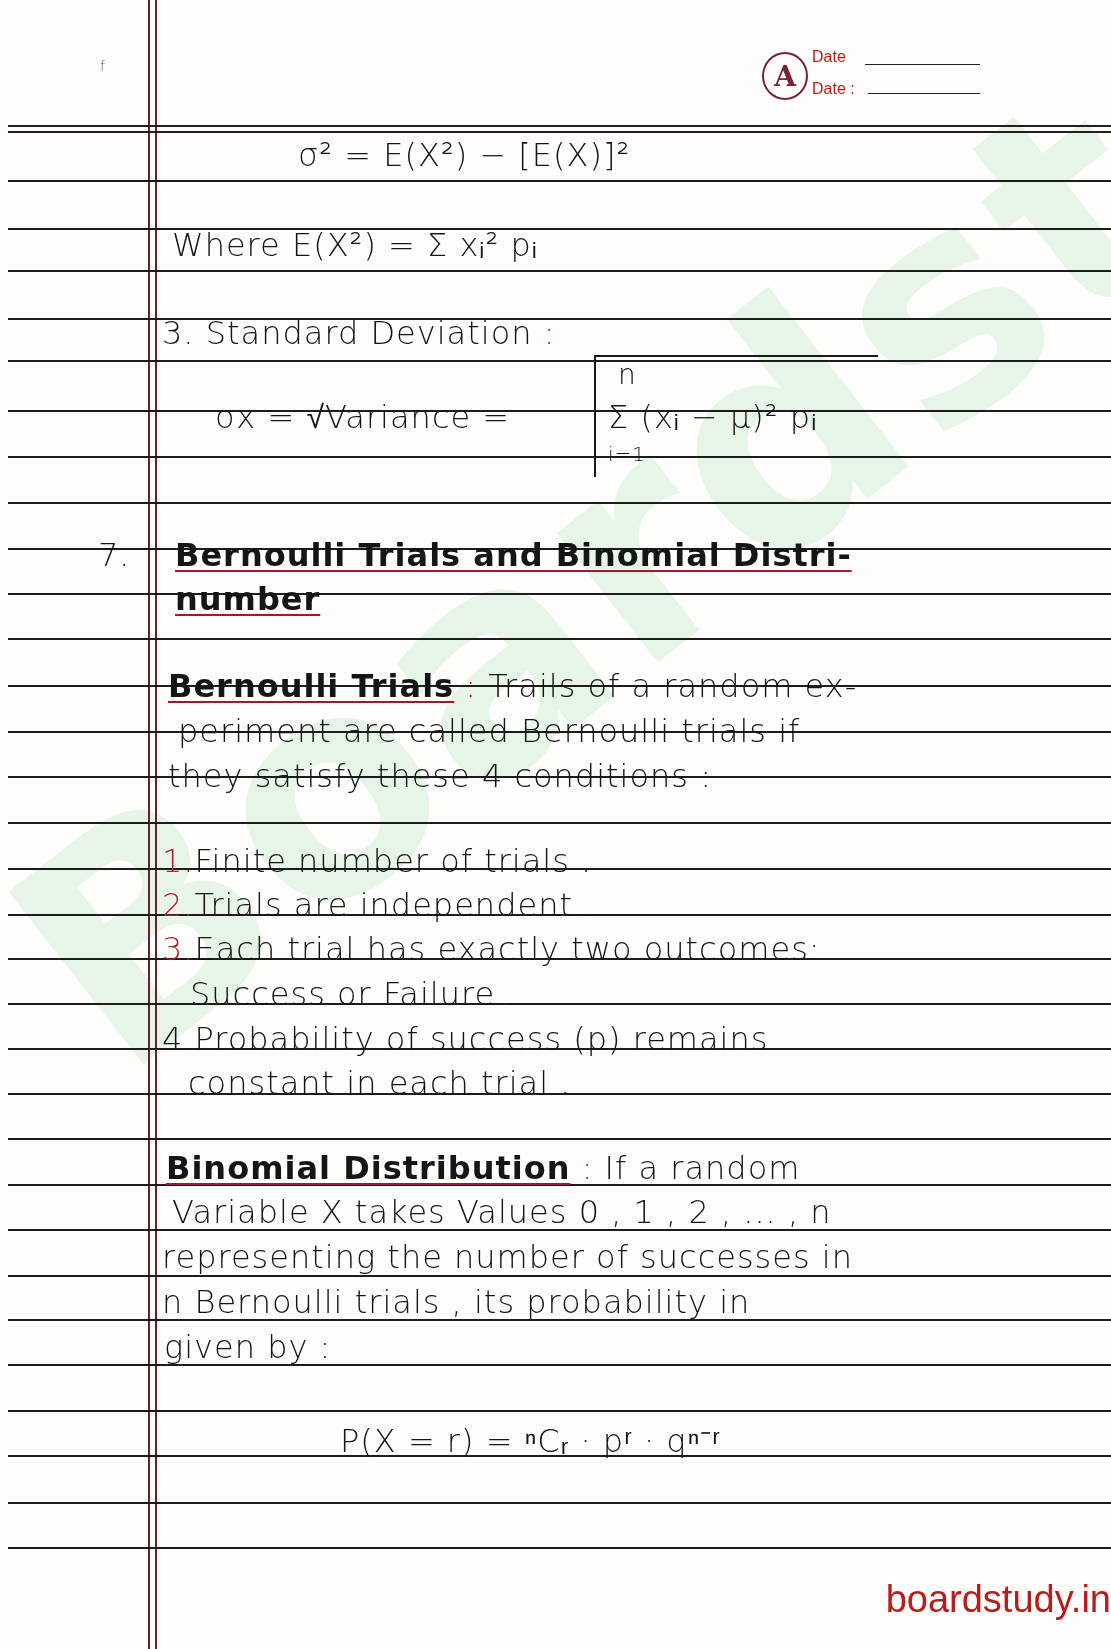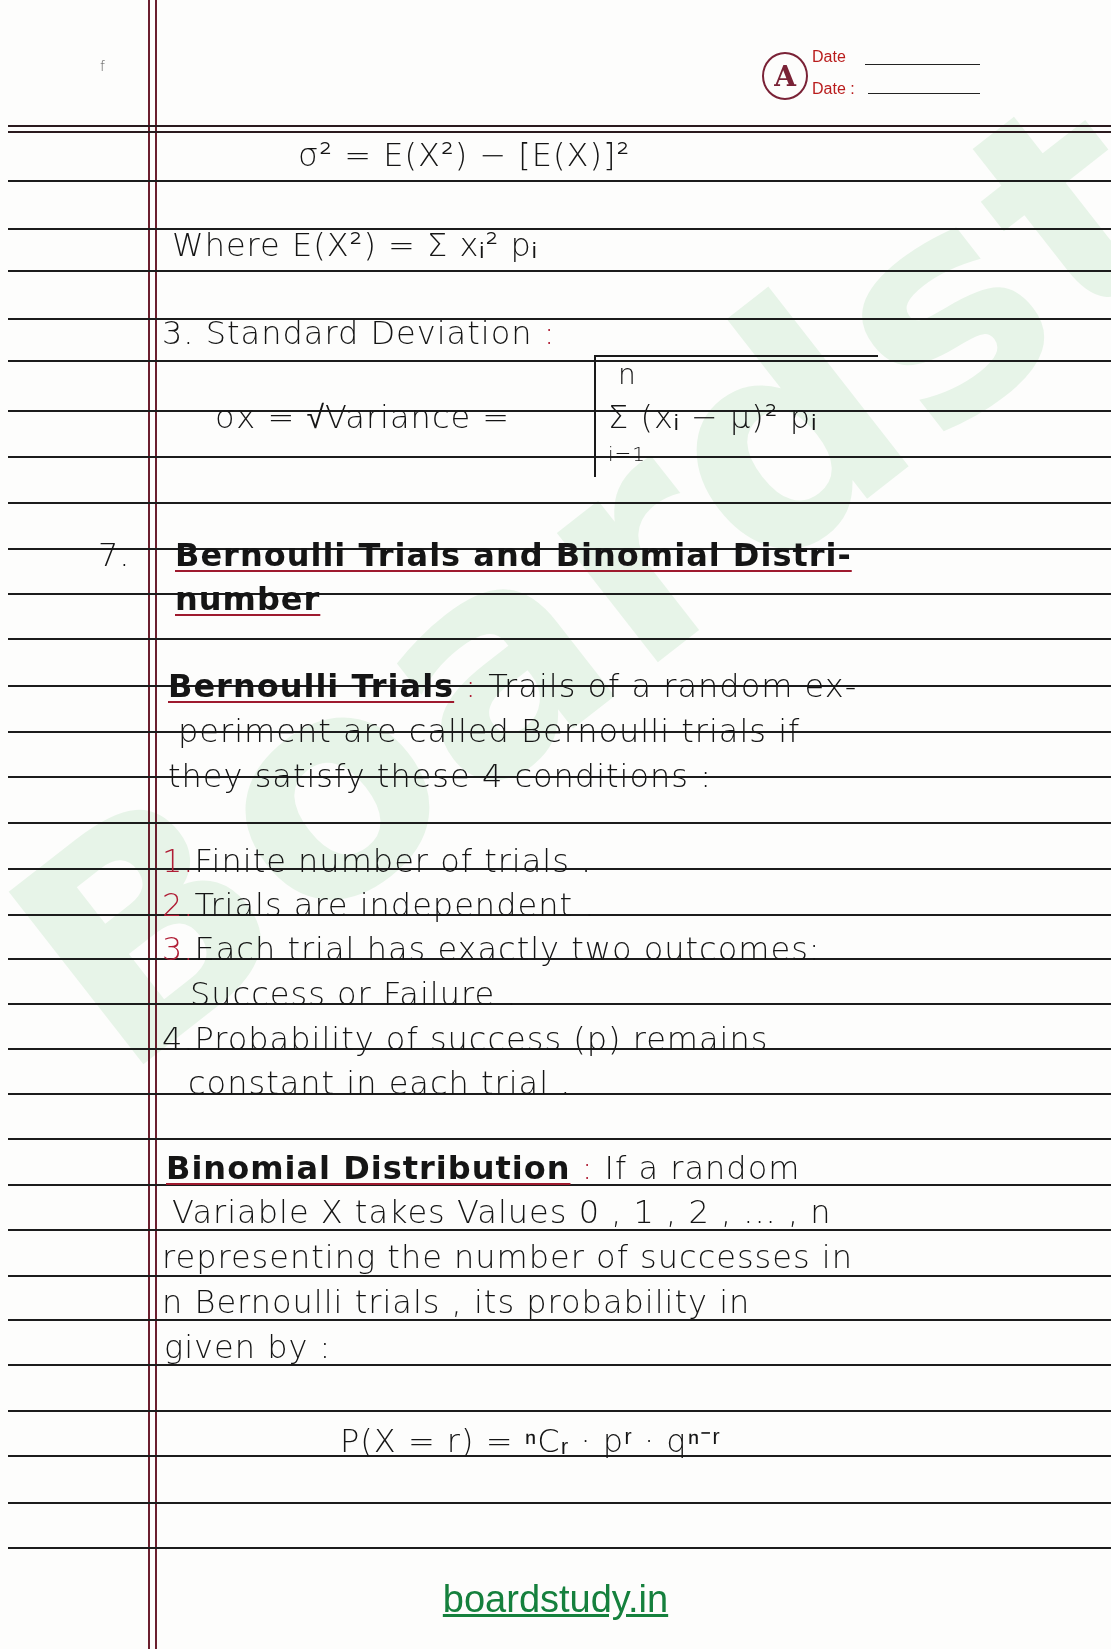--- a/index.html
+++ b/index.html
@@ -35,22 +35,22 @@
     position: absolute; left: 762px; top: 52px; width: 42px; height: 44px;
     border: 2px solid #7a2236; border-radius: 50%;
     color: #7a2236; font-family: "DejaVu Serif", serif; font-weight: bold; font-size: 28px;
     display: flex; align-items: center; justify-content: center;
   }
   .hdr-label { position: absolute; font-family: "Liberation Sans", sans-serif; font-size: 16px; color: #b91c1c; }
   .hdr-blank { position: absolute; height: 1px; background: #222; }
   .sqrt-bar { position: absolute; height: 2px; background: #1a1a1a; }
   .sqrt-vert { position: absolute; width: 2px; background: #1a1a1a; }
   .footer {
-    position: absolute; left: 0; right: 0; top: 1578px; text-align: center;
-    font-family: "Liberation Sans", sans-serif; font-size: 38px; color: #15803d; text-decoration: underline;
+    position: absolute; left: 0; right: 0; top: 1578px; text-align: right;
+    font-family: "Liberation Sans", sans-serif; font-size: 38px; color: #b91c1c;
   }
 </style>
 </head>
 <body>
 
 <div class="watermark">Boardstudy</div>
 
 <div class="margin-line" style="left:148px"></div>
 <div class="margin-line" style="left:155px"></div>
 

